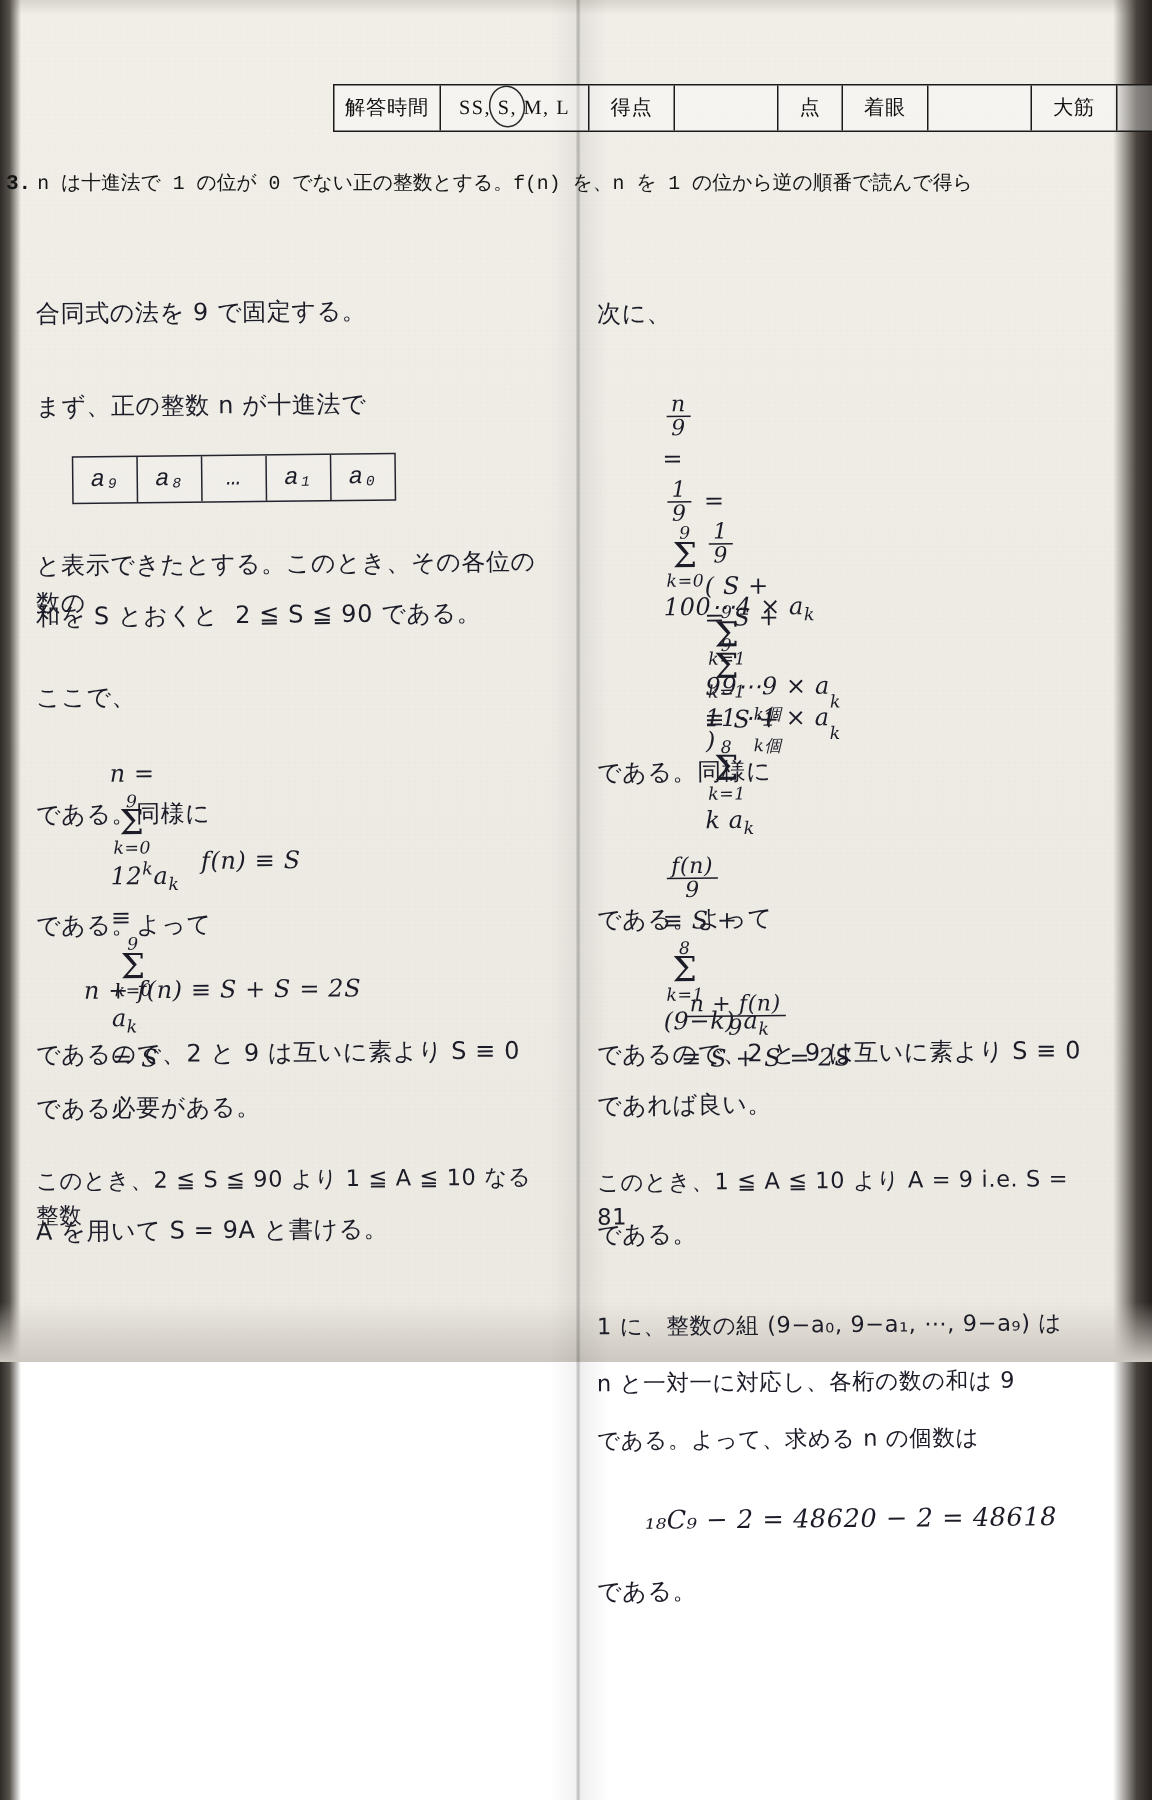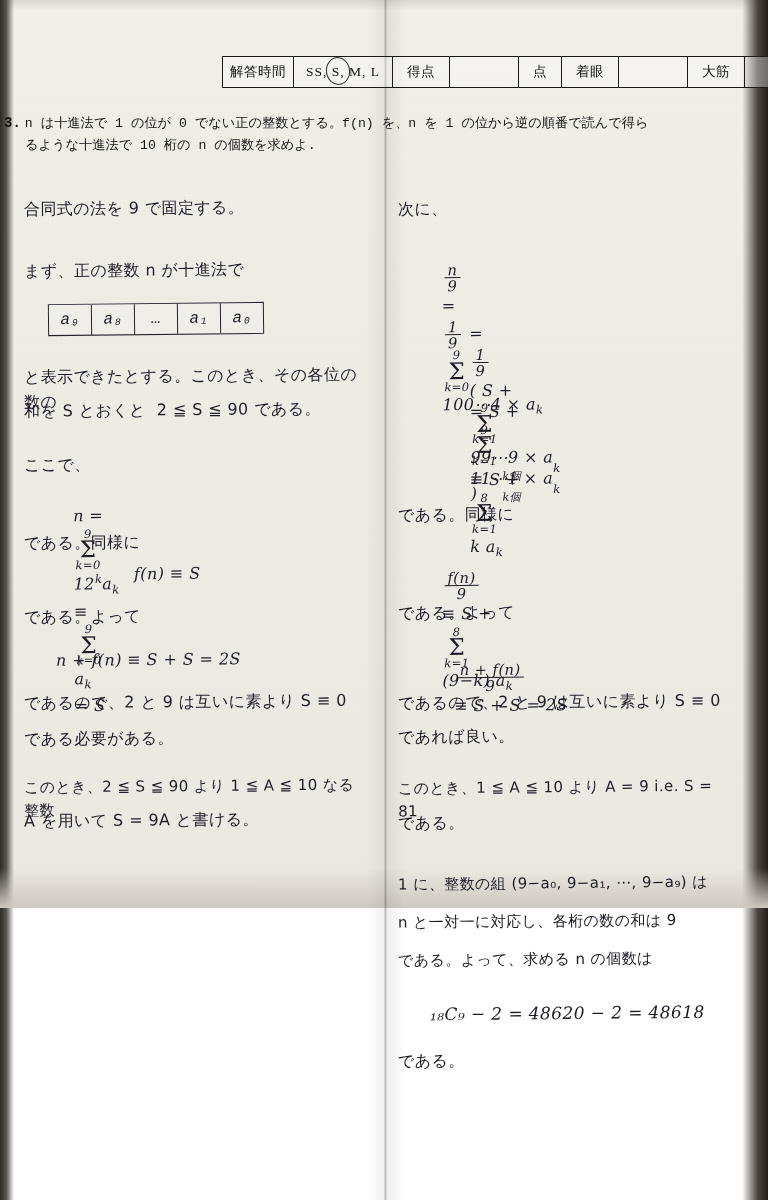--- a/index.html
+++ b/index.html
@@ -222,21 +222,20 @@
     <div class="grade-cell c-ten">点</div>
     <div class="grade-cell c-focus">着眼</div>
     <div class="grade-cell c-focus-blank"></div>
     <div class="grade-cell c-outline">大筋</div>
     <div class="grade-cell c-outline-blank"></div>
   </div>
   <div class="circle-mark"></div>
 
   <div class="problem">
     <span class="qnum">3.</span><span class="body">n は十進法で 1 の位が 0 でない正の整数とする。f(n) を、n を 1 の位から逆の順番で読んで得ら</span>
-    <span class="ind">るような十進法で 10 桁の n の個数を求めよ.</span>
   </div>
 
   <div class="hw col-left" style="top:196px;">合同式の法を 9 で固定する。</div>
   <div class="hw col-left" style="top:258px;">まず、正の整数 n が十進法で</div>
 
   <div class="digit-box">
     <div class="cell">a₉</div>
     <div class="cell">a₈</div>
     <div class="cell">…</div>
     <div class="cell">a₁</div>

